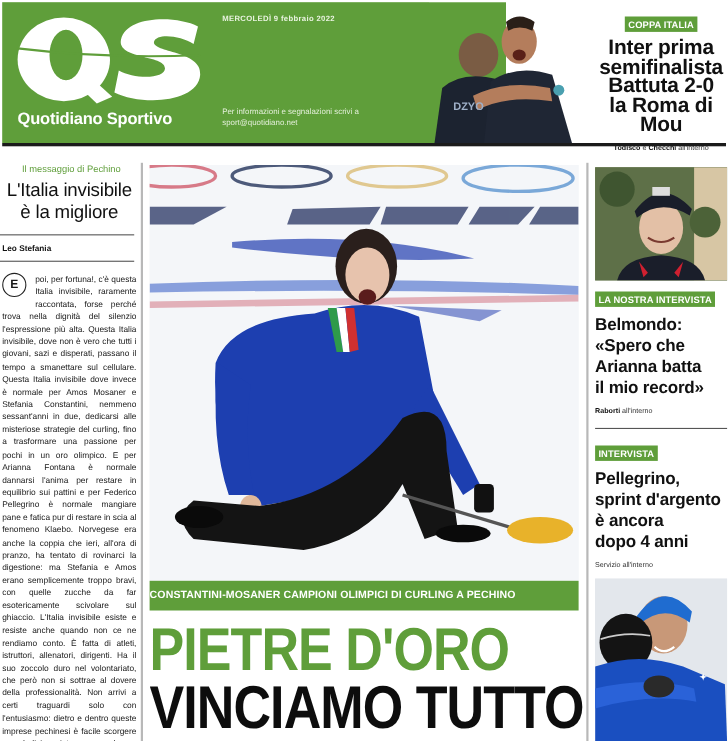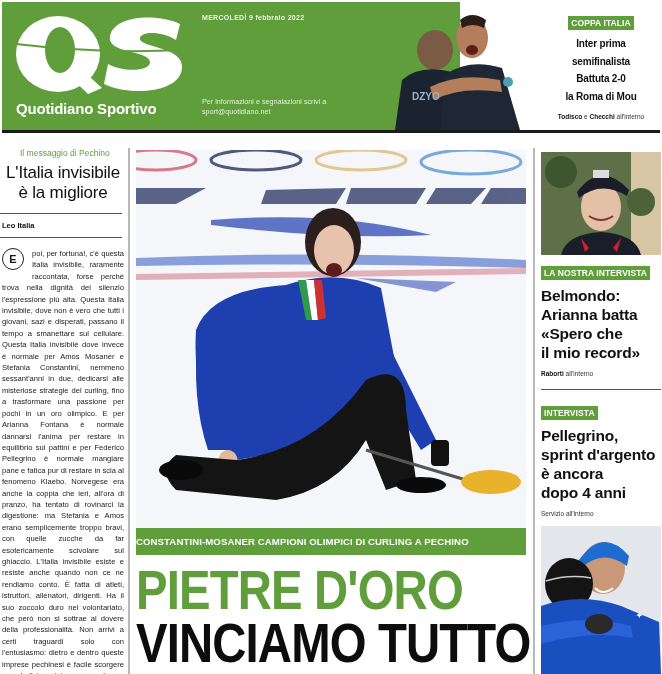--- a/index.html
+++ b/index.html
@@ -11,21 +11,21 @@
   .mast-green { position: absolute; left: 2px; top: 2px; width: 458px; height: 128px; background: #5f9e3a; }
   .mast-rule { position: absolute; left: 2px; top: 130px; width: 658px; height: 3px; background: #1b1b1b; }
   .qs-logo { position: absolute; left: 10px; top: 10px; width: 175px; height: 88px; }
   .qs-sub { position: absolute; left: 16px; top: 100px; color: #fff; font-size: 15px; font-weight: bold; letter-spacing: -0.2px; }
   .mast-date { position: absolute; left: 202px; top: 14px; color: #e9f3e0; font-size: 7px; font-weight: bold; letter-spacing: 0.3px; }
   .mast-info { position: absolute; left: 202px; top: 97px; color: #e3efd9; font-size: 7.2px; line-height: 10px; width: 170px; }
 
   .hero-photo { position: absolute; left: 390px; top: 2px; width: 140px; height: 128px; overflow: hidden; }
   .coppa-block { position: absolute; left: 540px; top: 12px; width: 122px; text-align: center; }
   .tag { display: inline-block; background: #5f9e3a; color: #fff; font-weight: bold; font-size: 8.5px; padding: 2px 3px; letter-spacing: 0.1px; }
-  .side-head { font-weight: bold; font-size: 10px; line-height: 17.5px; color: #111; margin-top: 5px; letter-spacing: -0.2px; }
+  .side-head { font-weight: bold; font-size: 19px; line-height: 17.5px; color: #111; margin-top: 5px; letter-spacing: -0.2px; }
   .byline { font-size: 6.5px; color: #333; margin-top: 8px; }
   .byline b { color: #111; }
 
   
   .left-col { position: absolute; left: 0; top: 148px; width: 124px; height: 526px; overflow: hidden; }
   .col-rule-v { position: absolute; left: 128px; top: 148px; width: 2px; height: 526px; background: #b8b8b8; }
   .kicker { color: #5f9e3a; font-size: 8.5px; margin-left: 20px; }
   .edit-title { font-size: 17px; line-height: 20px; color: #111; margin: 5px 0 0 2px; letter-spacing: -0.2px; text-align: center; }
   .hr-thin { height: 1px; background: #555; margin: 10px 0 0 0; width: 122px; }
   .author { font-weight: bold; font-size: 7.5px; margin: 7px 0 0 2px; }
@@ -101,21 +101,21 @@
   <div class="mast-rule"></div>
 </div>
 
 <div class="left-col">
   <div class="kicker">Il messaggio di Pechino</div>
   <div class="edit-title">
     <div>L'Italia invisibile</div>
     <div>è la migliore</div>
   </div>
   <div class="hr-thin"></div>
-  <div class="author">Leo Italia</div>
+  <div class="author">Leo Stefania</div>
   <div class="hr-thin" style="margin-top:7px"></div>
   <div class="body-text">
     <span class="dropcap">E</span>
     <span>poi, per fortuna!, c'è questa Italia invisibile, raramente raccontata, forse perché trova nella dignità del silenzio l'espressione più alta. Questa Italia invisibile, dove non è vero che tutti i giovani, sazi e disperati, passano il tempo a smanettare sul cellulare. Questa Italia invisibile dove invece è normale per Amos Mosaner e Stefania Constantini, nemmeno sessant'anni in due, dedicarsi alle misteriose strategie del curling, fino a trasformare una passione per pochi in un oro olimpico. E per Arianna Fontana è normale dannarsi l'anima per restare in equilibrio sui pattini e per Federico Pellegrino è normale mangiare pane e fatica pur di restare in scia al fenomeno Klaebo. Norvegese era anche la coppia che ieri, all'ora di pranzo, ha tentato di rovinarci la digestione: ma Stefania e Amos erano semplicemente troppo bravi, con quelle zucche da far esotericamente scivolare sul ghiaccio. L'Italia invisibile esiste e resiste anche quando non ce ne rendiamo conto. È fatta di atleti, istruttori, allenatori, dirigenti. Ha il suo zoccolo duro nel volontariato, che però non si sottrae al dovere della professionalità. Non arrivi a certi traguardi solo con l'entusiasmo: dietro e dentro queste imprese pechinesi è facile scorgere una dedizione intesa come dovere collettivo, oserei dire quasi come vocazione, come chiamata all'impresa. Lo stupore di noi tutti per un oro olimpico nel curling è un sentimento comprensibile: a patto di capire, una volta per tutte, che l'Italia invisibile è la migliore Italia che abbiamo.</span>
   </div>
 </div>
 <div class="col-rule-v"></div>
 
 <svg class="center-photo" viewBox="0 0 390 378" preserveAspectRatio="none">
   <rect width="390" height="378" fill="#f4f6f9"></rect>
@@ -182,22 +182,22 @@
   <path d="M48 64 Q60 72 72 64" stroke="#7a3a30" stroke-width="2" fill="none"></path>
   <path d="M20 103 Q25 82 60 80 Q95 82 100 103 Z" fill="#1a1e2a"></path>
   <path d="M40 86 L48 96 L44 100 Z" fill="#d02030"></path>
   <path d="M80 86 L72 96 L76 100 Z" fill="#d02030"></path>
 </svg>
 
 <div class="interview">
   <span class="tag">LA NOSTRA INTERVISTA</span>
   <div class="side-head">
     <div>Belmondo:</div>
+    <div>«Spero che</div>
     <div>Arianna batta</div>
-    <div>«Spero che</div>
     <div>il mio record»</div>
   </div>
   <div class="byline">
     <b>Raborti</b><span> all'interno</span>
   </div>
 </div>
 <div class="rule-r1"></div>
 
 <div class="olimpiadi">
   <span class="tag">INTERVISTA</span>

